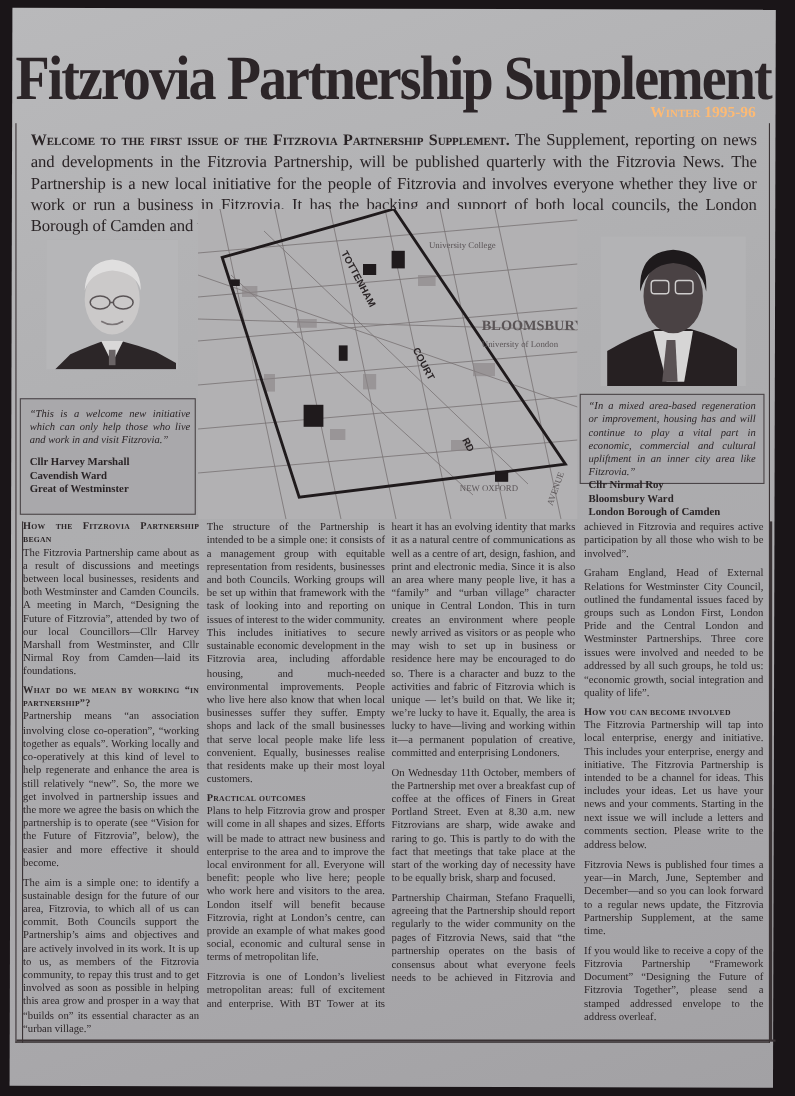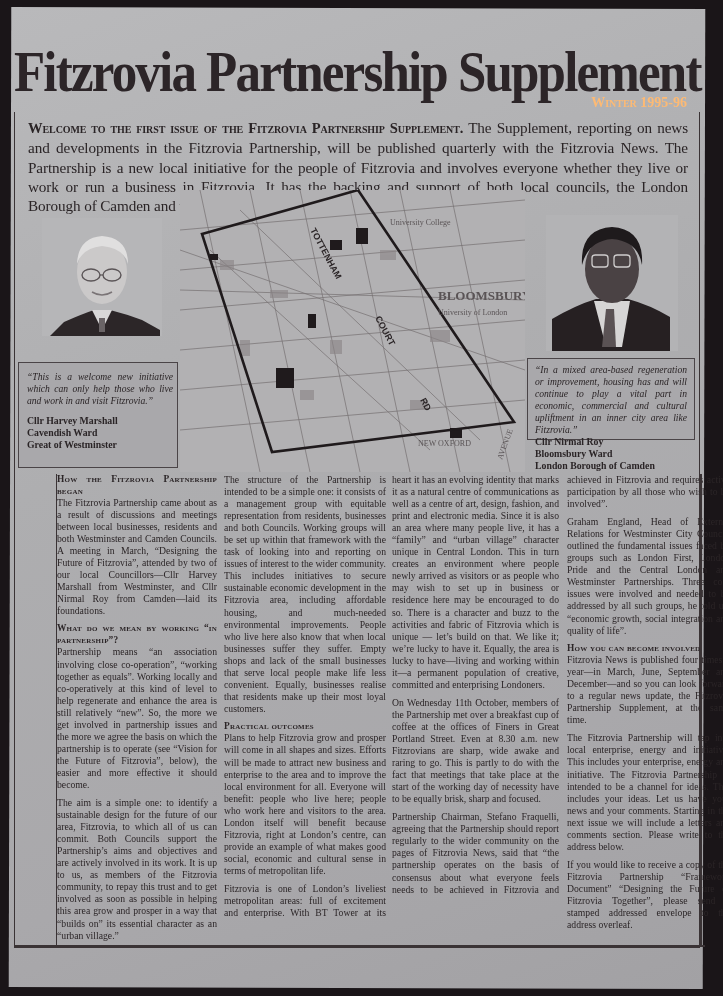--- a/index.html
+++ b/index.html
@@ -54,21 +54,20 @@
   .attrib { font-weight: bold; font-size: 9.8px; line-height: 12.2px; }
 
   .map {
     position: absolute; left: 180px; top: 190px; width: 345px; height: 282px;
   }
 
   .col {
     position: absolute; top: 474px; font-size: 9.7px; line-height: 12.05px;
     text-align: justify; color: #2b2527;
     hyphens: manual;
-    margin-left: 36px;
   }
   .col p { margin: 0 0 6px 0; }
   .col h3 {
     margin: 0; font-size: 9.4px; line-height: 11.5px; font-weight: bold;
     font-variant: small-caps; letter-spacing: 0.2px;
   }
   .col1 { left: 20px; width: 160px; border-left: 1.5px solid #3a3335; padding-left: 0; }
   .col2 { left: 188px; width: 162px; }
   .col3 { left: 356px; width: 167px; }
   .col4 { left: 531px; width: 163px; font-family: Liberation Serif, serif; }
@@ -204,19 +203,19 @@
 <div class="col col3">
   <p>heart it has an evolving identity that marks it as a natural centre of communications as well as a centre of art, design, fashion, and print and electronic media. Since it is also an area where many people live, it has a “family” and “urban village” character unique in Central London. This in turn creates an environment where people newly arrived as visitors or as people who may wish to set up in business or residence here may be encouraged to do so. There is a character and buzz to the activities and fabric of Fitzrovia which is unique — let’s build on that. We like it; we’re lucky to have it. Equally, the area is lucky to have—living and working within it—a permanent population of creative, committed and enterprising Londoners.</p>
   <p>On Wednesday 11th October, members of the Partnership met over a breakfast cup of coffee at the offices of Finers in Great Portland Street. Even at 8.30 a.m. new Fitzrovians are sharp, wide awake and raring to go. This is partly to do with the fact that meetings that take place at the start of the working day of necessity have to be equally brisk, sharp and focused.</p>
   <p style="height:84px;overflow:hidden;">Partnership Chairman, Stefano Fraquelli, agreeing that the Partnership should report regularly to the wider community on the pages of Fitzrovia News, said that “the partnership operates on the basis of consensus about what everyone feels needs to be achieved in Fitzrovia and requires active participation by all those who wish to be involved”.</p>
 </div>
 
 <div class="col col4">
   <p>achieved in Fitzrovia and requires active participation by all those who wish to be involved”.</p>
   <p>Graham England, Head of External Relations for Westminster City Council, outlined the fundamental issues faced by groups such as London First, London Pride and the Central London and Westminster Partnerships. Three core issues were involved and needed to be addressed by all such groups, he told us: “economic growth, social integration and quality of life”.</p>
   <h3>How you can become involved</h3>
+  <p>The Fitzrovia Partnership will tap into local enterprise, energy and initiative. This includes your enterprise, energy and initiative. The Fitzrovia Partnership is intended to be a channel for ideas. This includes your ideas. Let us have your news and your comments. Starting in the next issue we will include a letters and comments section. Please write to the address below.</p>
   <p>Fitzrovia News is published four times a year—in March, June, September and December—and so you can look forward to a regular news update, the Fitzrovia Partnership Supplement, at the same time.</p>
-  <p>The Fitzrovia Partnership will tap into local enterprise, energy and initiative. This includes your enterprise, energy and initiative. The Fitzrovia Partnership is intended to be a channel for ideas. This includes your ideas. Let us have your news and your comments. Starting in the next issue we will include a letters and comments section. Please write to the address below.</p>
   <p>If you would like to receive a copy of the Fitzrovia Partnership “Framework Document” “Designing the Future of Fitzrovia Together”, please send a stamped addressed envelope to the address overleaf.</p>
 </div>
 
 <div class="col4-rule"></div>
 <div class="bottom-rule"></div>
 
 </body></html>

